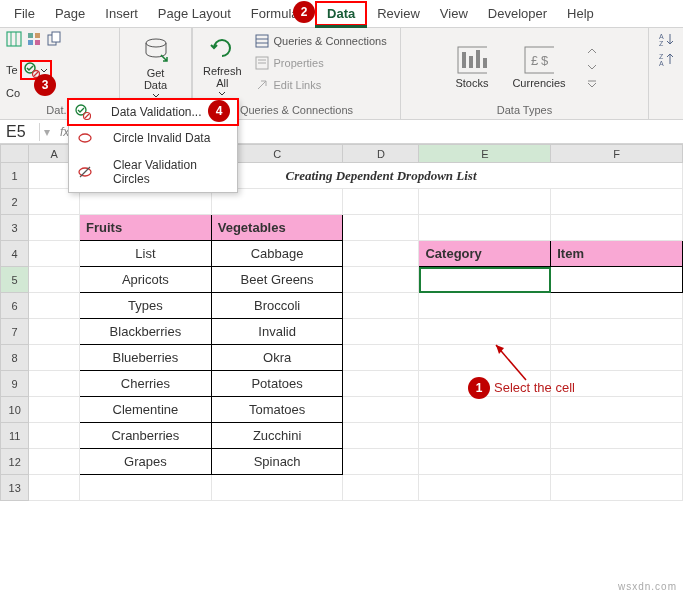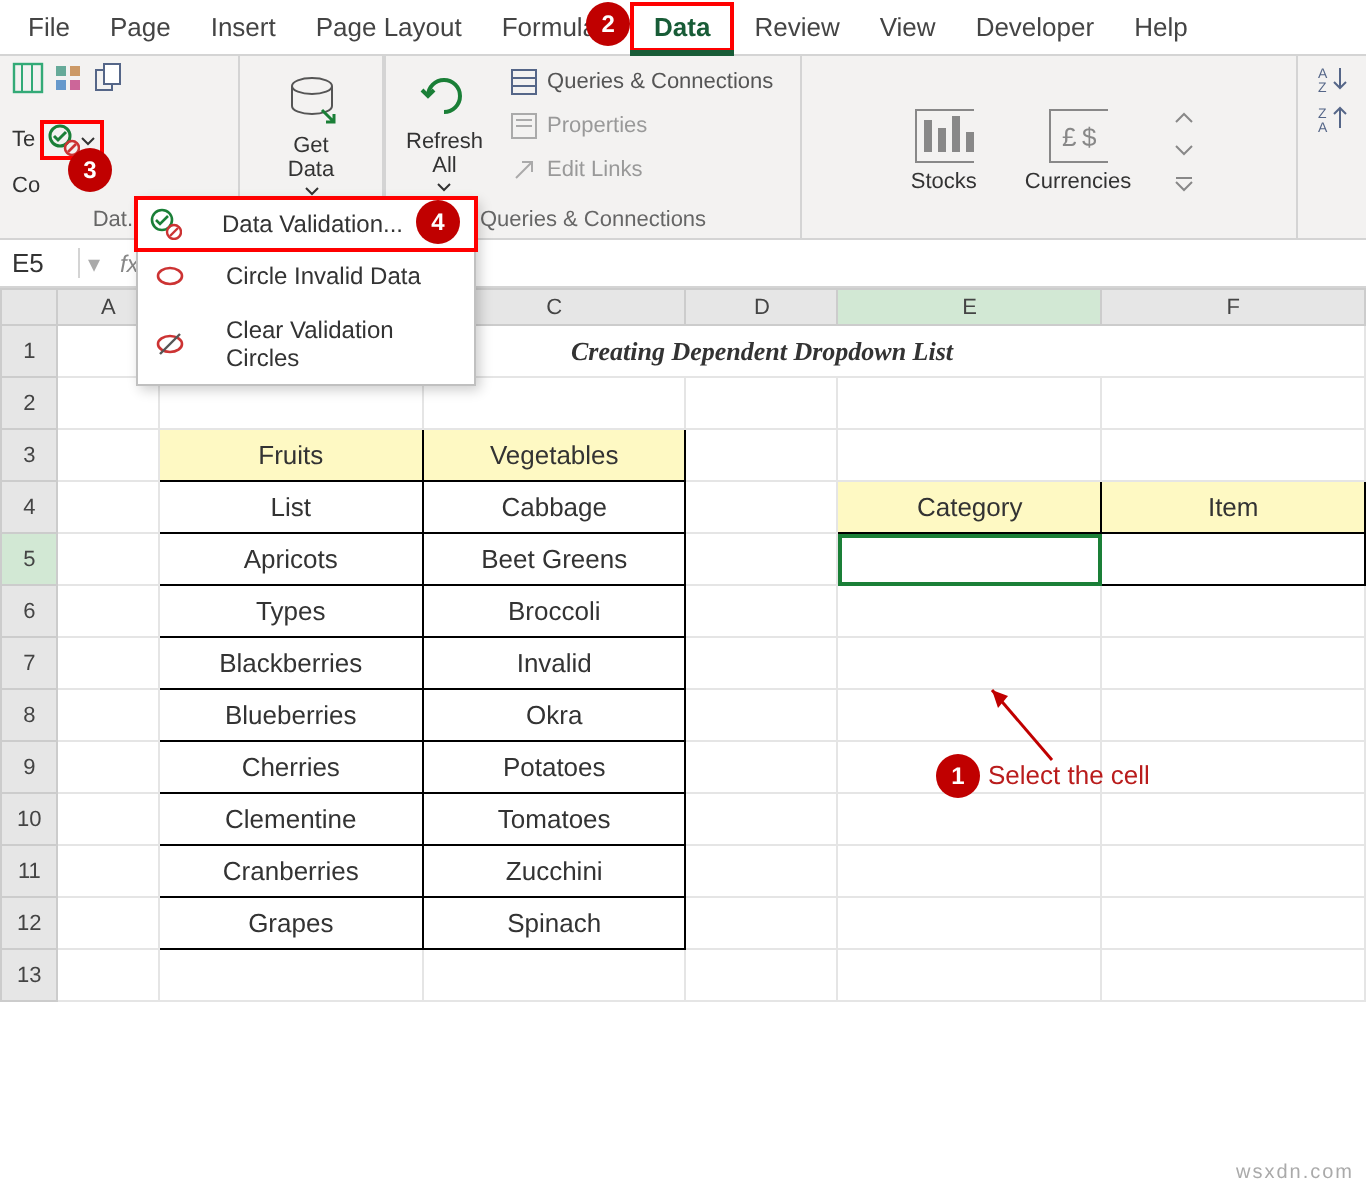--- a/index.html
+++ b/index.html
@@ -24,32 +24,32 @@
 .link-row { display: flex; align-items: center; gap: 4px; font-size: 11px; color: #555; height: 20px; }
 .link-row.dim { color: #999; }
 
 
 .dropdown-menu { position: absolute; left: 68px; top: 99px; background: #fff; border: 1px solid #c0c0c0; box-shadow: 2px 2px 6px rgba(0,0,0,0.2); width: 170px; z-index: 50; }
 .dropdown-menu .item { display: flex; align-items: center; gap: 20px; padding: 6px 8px; font-size: 12px; }
 .dropdown-menu .item.hl { border: 2px solid red; margin: -2px; position: relative; z-index: 2; padding: 4px 6px; }
 
 
 .namebar { display: flex; align-items: center; height: 24px; border-bottom: 1px solid #d4d4d4; }
-.namebox { width: 40px; border-right: 1px solid #d4d4d4; padding: 0 6px; font-size: 13px; color: #333; }
+.namebox { width: 40px; border-right: 1px solid #d4d4d4; padding: 0 6px; font-size: 16px; color: #333; }
 .fx { padding: 0 6px; color: #888; font-style: italic; }
 .formula-input { flex: 1; border: none; height: 22px; padding: 0 4px; }
 .grid { border-collapse: collapse; table-layout: fixed; }
 .grid .colhdr th { background: #e6e6e6; border: 1px solid #ccc; font-weight: normal; font-size: 11px; color: #444; height: 18px; }
 .grid .colhdr th.sel { background: #d2e8d4; }
 .grid td.rowhdr { background: #e6e6e6; border: 1px solid #ccc; text-align: center; font-size: 11px; color: #444; width: 28px; }
 .grid td.rowhdr.sel { background: #d2e8d4; }
 .grid td.cell { border: 1px solid #e5e5e5; height: 26px; padding: 0 6px; font-size: 13px; }
 
 .title-cell { font-family: Georgia, "Times New Roman", serif; font-weight: bold; font-style: italic; font-size: 19px; text-align: center; }
-.tbl-hdr { background: #fef9c3; font-weight: normal; text-align: center; border: 1.5px solid #000 !important; }
+.tbl-hdr { background: #f9a8d4; font-weight: bold; text-align: left; border: 1.5px solid #000 !important; }
 .tbl-cell { text-align: center; border: 1.5px solid #000 !important; }
 .active-cell { outline: 2px solid #1a7f37; outline-offset: -2px; }
 
 
 .ann-circle { position: absolute; width: 22px; height: 22px; border-radius: 50%; background: #c00000; color: #fff; display: flex; align-items: center; justify-content: center; font-size: 12px; font-weight: bold; z-index: 100; }
 .ann-text { position: absolute; color: #b91c1c; font-size: 13px; z-index: 90; }
 .ann-arrow { position: absolute; z-index: 89; }
 .dv-btn-box { border: 2px solid red; padding: 0 2px; display: flex; align-items: center; }
 
 
@@ -235,20 +235,21 @@
             </svg>
           </span>
         <span>
             <svg width="12" height="10">
               <line x1="2" y1="3" x2="10" y2="3" stroke="#888"></line>
               <path d="M2 5 L6 9 L10 5" fill="none" stroke="#888"></path>
             </svg>
           </span>
       </div>
     </div>
+    <div class="label">Data Types</div>
   </div>
 
   <div class="ribbon-group" style="width:34px;border-right:none;">
     <div class="controls" style="flex-direction:column;gap:4px;align-items:center;">
       <span class="small-icon">
           <svg width="18" height="16">
             <text x="1" y="8" font-size="7" fill="#568">A</text>
             <text x="1" y="15" font-size="7" fill="#568">Z</text>
             <path d="M12 3 v10 M9 10 l3 3 l3 -3" fill="none" stroke="#568"></path>
           </svg>

